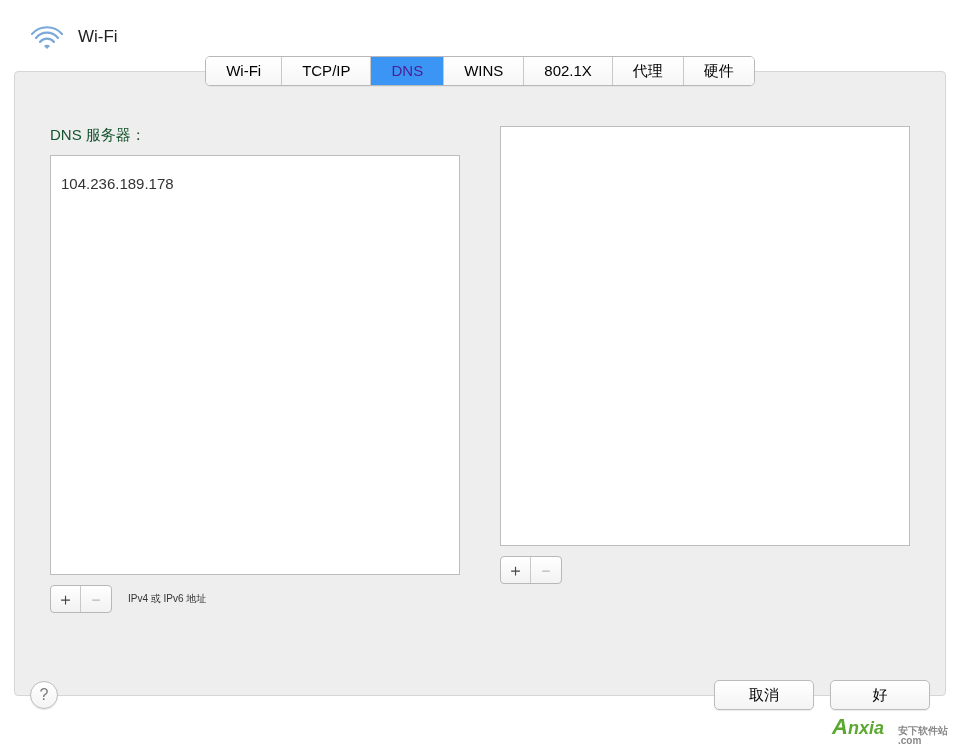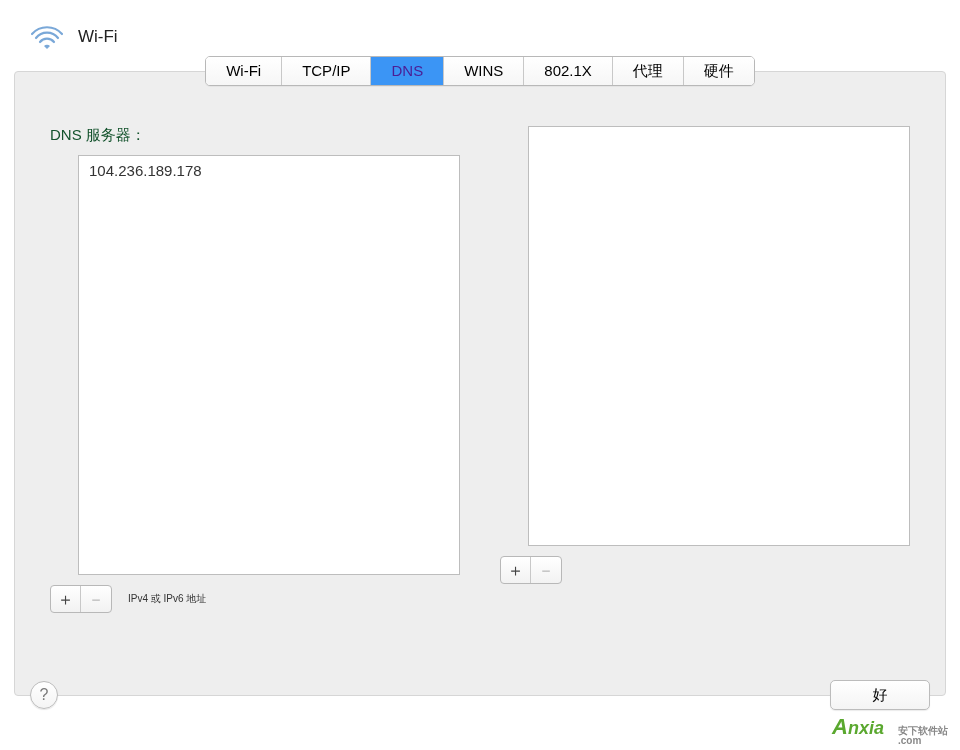--- a/index.html
+++ b/index.html
@@ -90,22 +90,21 @@
     .col-label {
       font-size: 15px;
       margin-bottom: 10px;
       color: #14532d;
     }
     .listbox {
       background: #fff;
       border: 1px solid #bdbdbd;
       height: 420px;
       overflow: auto;
-      padding: 4px 0;
-      margin-left: 28px;
+      padding: 17px 0;
     }
     .list-item {
       font-size: 15px;
       padding: 2px 10px;
       color: #333;
     }
     .list-footer {
       display: flex;
       align-items: center;
       margin-top: 10px;
@@ -253,20 +252,21 @@
         <div class="sq-btn plus">＋</div>
         <div class="sq-btn minus">－</div>
       </div>
     </div>
   </div>
 </div>
 
 <div class="footer">
   <div class="help-btn">?</div>
   <div class="footer-spacer"></div>
+  <div class="btn">取消</div>
   <div class="btn">好</div>
 </div>
 
 <div class="watermark">
   <span class="a">A</span>
     <span>nxia</span>
   <span class="sub">
     <span class="cn">安下软件站</span>
     <span>.com</span>
   </span>

